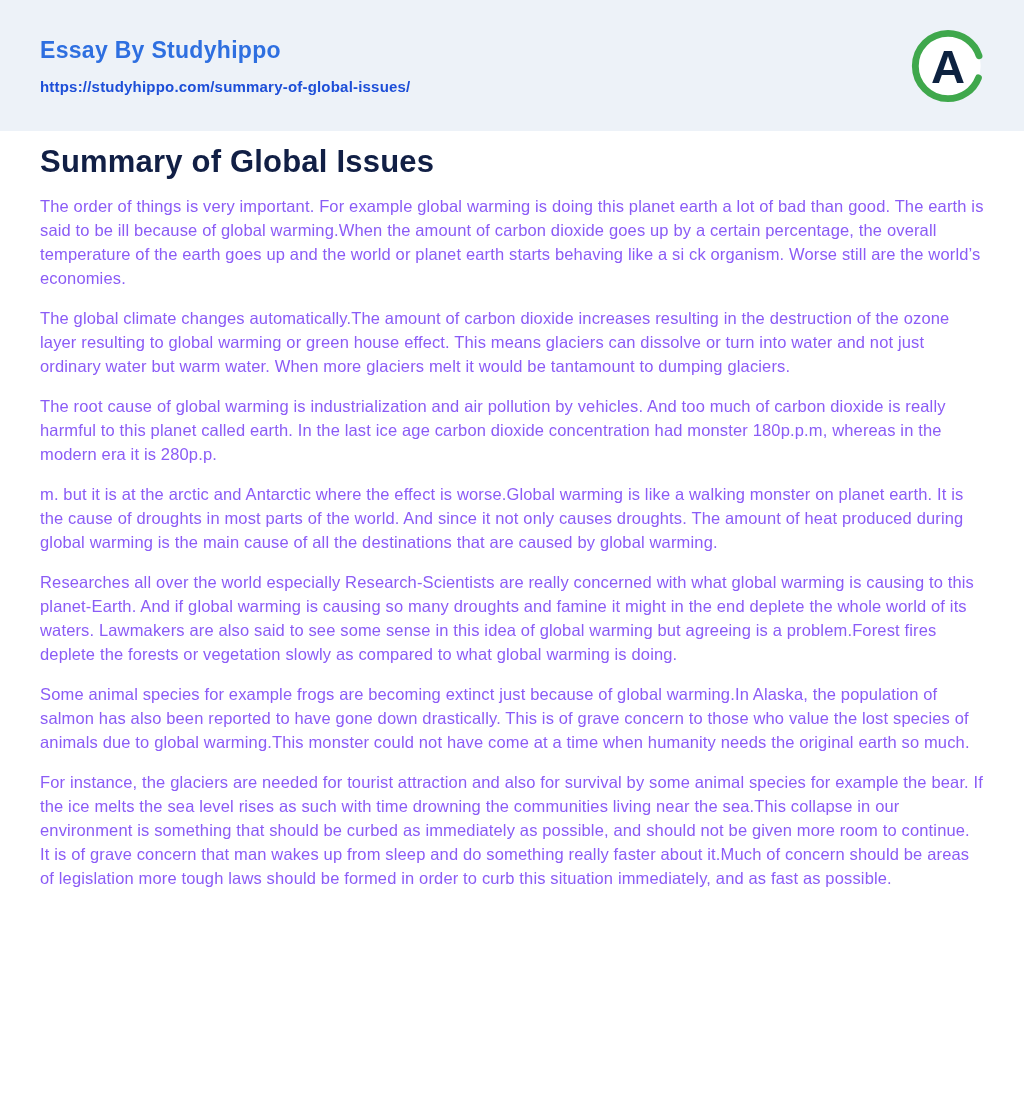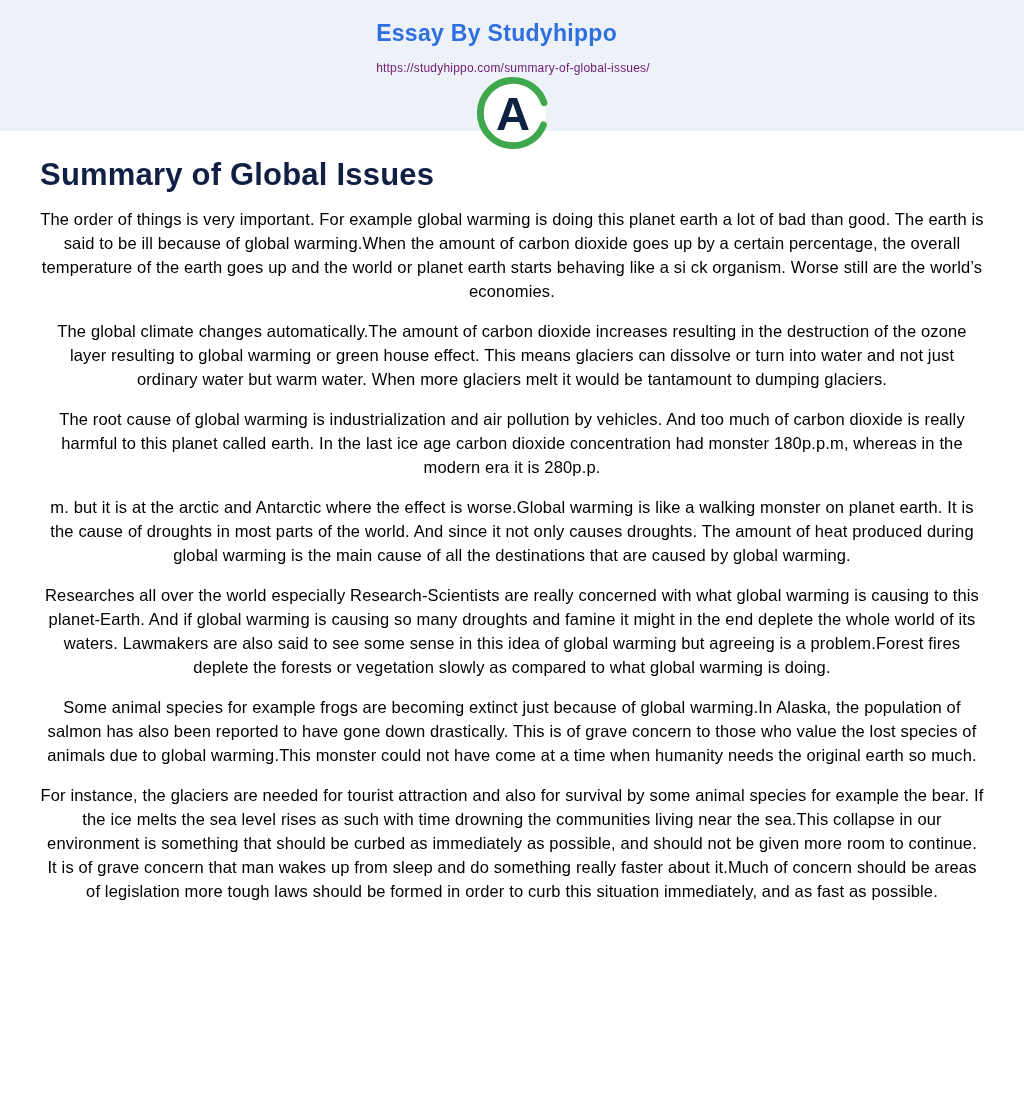--- a/index.html
+++ b/index.html
@@ -10,56 +10,54 @@
     font-family: "Liberation Sans", sans-serif;
     overflow: hidden;
   }
   .page-header {
     background: #edf2f8;
     height: 131px;
     display: flex;
     justify-content: space-between;
     align-items: center;
     padding: 20px 38px 20px 40px;
-    flex-direction: column;
   }
   .header-text { display: flex; flex-direction: column; gap: 14px; }
   .site-title {
     color: #2e6fe0;
     font-size: 23px;
     font-weight: 700;
     letter-spacing: 0.3px;
   }
   .site-url {
-    color: #701a75;
-    font-size: 12px;
-    font-weight: 400;
+    color: #1d4ed8;
+    font-size: 15px;
+    font-weight: 700;
     text-decoration: none;
     letter-spacing: 0.2px;
   }
   .logo { width: 76px; height: 76px; flex: 0 0 auto; }
   .logo svg { width: 100%; height: 100%; display: block; }
   .content {
-    padding: 26px 40px 0 40px;
+    padding: 13px 40px 0 40px;
   }
   .essay-title {
     color: #111f45;
     font-size: 31px;
     font-weight: 800;
     letter-spacing: 0.2px;
     margin-bottom: 14px;
   }
   .essay-body p {
-    color: #000000;
+    color: #8b5cf6;
     font-size: 16.5px;
     line-height: 24px;
     letter-spacing: 0.15px;
     margin-bottom: 16px;
     max-width: 944px;
-    text-align: center;
   }
 </style>
 </head>
 <body>
 
 <header class="page-header">
   <div class="header-text">
     <div class="site-title">Essay By Studyhippo</div>
     <a class="site-url" href="#">https://studyhippo.com/summary-of-global-issues/</a>
   </div>

